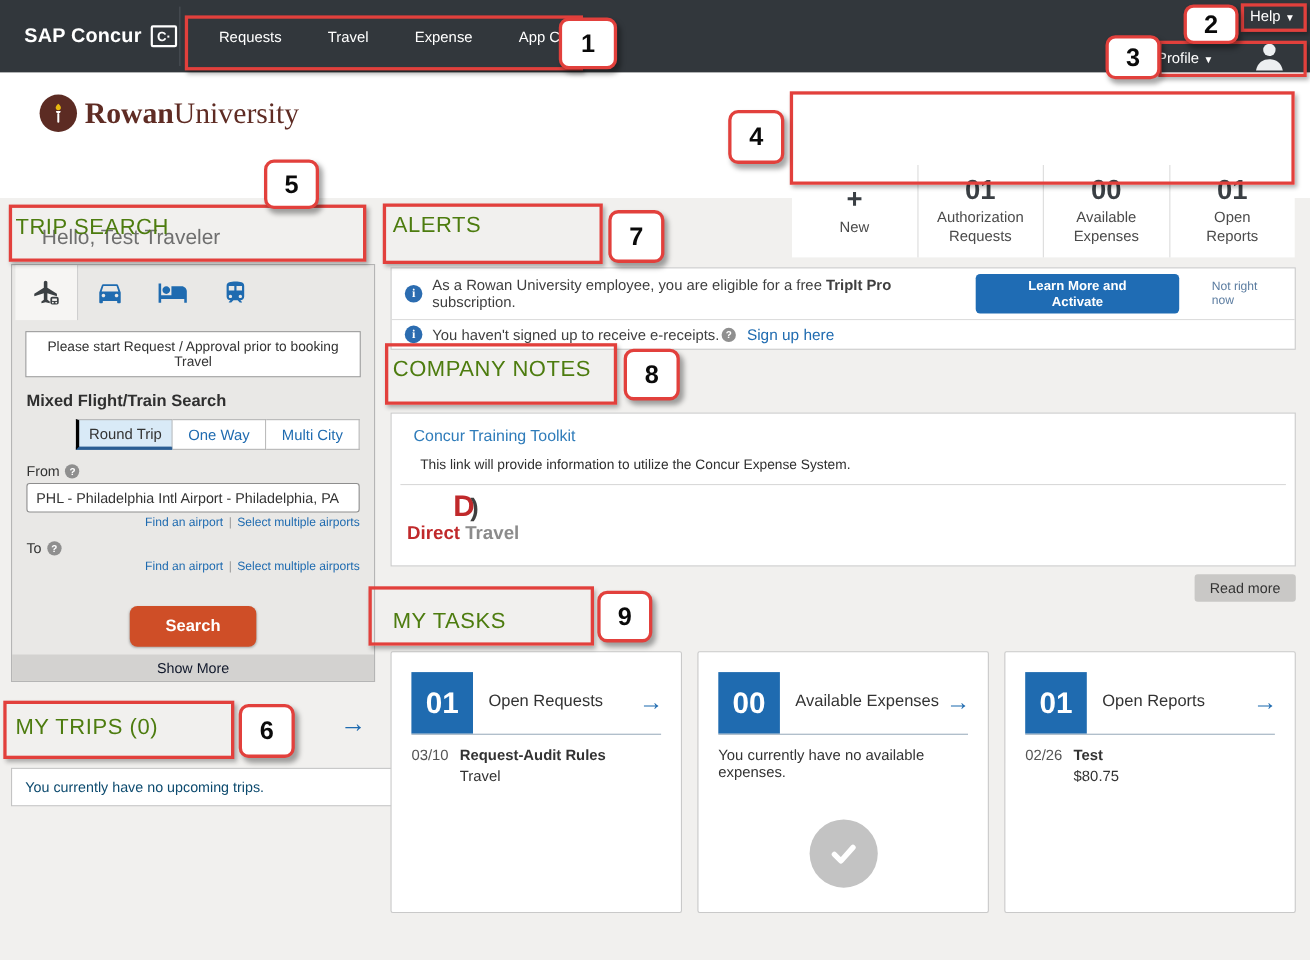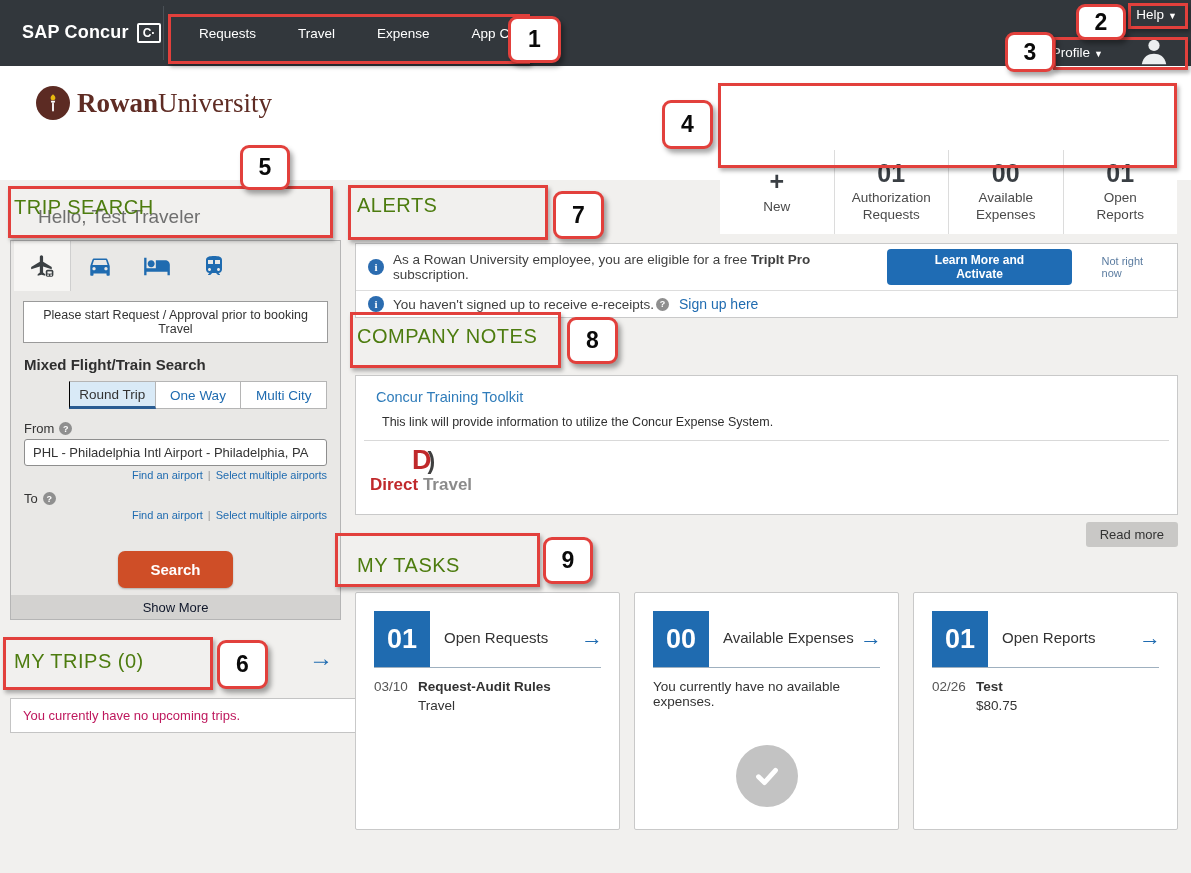--- a/index.html
+++ b/index.html
@@ -40,35 +40,35 @@
   .left-col { position:absolute; left:10px; top:186px; width:331px; }
   .trip-title { position:absolute; left:4px; top:10px; }
   .trip-panel { position:absolute; left:0; top:54px; width:331px; height:380px; background:#e9e8e6; border:1px solid #b5b5b5; }
   .mode-tabs { display:flex; height:50px; padding-left:3px; }
   .mode-tab { width:57px; height:50px; display:flex; align-items:center; justify-content:center; cursor:pointer; }
   .mode-tab.active { background:#f6f5f3; border-right:1px solid #cfcfcf; }
   .notice-btn { display:block; width:calc(100% - 24px); margin:10px 12px 0; background:#fff; border:1px solid #9a9a9a; font-size:12.5px; color:#333; padding:6px 4px; text-align:center; cursor:pointer; font-family:inherit; }
   .mixed-title { margin:13px 0 0 13px; font-size:15px; font-weight:bold; color:#2f2f2f; }
   .trip-tabs { display:flex; margin:8px 13px 0; }
   .trip-tab { flex:1; height:28px; display:flex; align-items:center; justify-content:center; font-size:13.5px; background:#fff; color:#1f6bb0; border:1px solid #b5b5b5; border-left:none; cursor:pointer; }
-  .trip-tab:first-child { border-left:1px solid #000000;margin-left:45px; }
+  .trip-tab:first-child { border-left:3px solid #000000;margin-left:45px; }
   .trip-tab.active { background:#d9eaf7; color:#333; border-bottom:3px solid #2a5d93; }
   .field-label { margin:12px 13px 3px; font-size:13px; color:#333; display:flex; align-items:center; gap:5px; }
   .qmark { width:13px; height:13px; border-radius:50%; background:#8f8f8f; color:#fff; font-size:9px; font-weight:bold; display:inline-flex; align-items:center; justify-content:center; }
   .trip-input { display:block; width:calc(100% - 26px); margin:0 13px; height:27px; border:1px solid #8e8e8e; border-radius:3px; padding:0 8px; font-size:13px; color:#333; font-family:inherit; background:#fff; }
   .trip-input::placeholder { color:#9a9a9a; }
   .airport-links { margin:3px 13px 0; text-align:right; font-size:11px; color:#1f6bb0; }
   .airport-links .bar { color:#9a9a9a; margin:0 5px; }
   .airport-links span[data-interactable="true"] { cursor:pointer; }
   .search-btn { display:block; margin:30px auto 0; background:#cf4e27; color:#fff; font-weight:bold; font-size:15px; padding:10px 32px; border:none; border-radius:7px; cursor:pointer; font-family:inherit; box-shadow:0 1px 2px rgba(0,0,0,.25); }
   .show-more-bar { position:absolute; left:0; right:0; bottom:0; height:24px; background:#d3d2d0; display:flex; align-items:center; justify-content:center; }
   .show-more-link { font-size:13px; color:#0f172a; cursor:pointer; }
   .mytrips-title { position:absolute; left:4px; top:464px; }
   .mytrips-arrow { position:absolute; right:8px; top:458px; color:#1f6bb0; font-size:24px; font-weight:bold; cursor:pointer; }
-  .mytrips-empty { position:absolute; left:0; top:512px; width:381px; background:#fff; border:1px solid #c4c4c4; font-size:13px; color:#be185d; padding:9px 12px; }
+  .mytrips-empty { position:absolute; left:0; top:512px; width:381px; background:#fff; border:1px solid #c4c4c4; font-size:13px; color:#0c4a6e; padding:9px 12px; }
 
   
   .right-col { position:absolute; left:355px; top:186px; width:823px; }
   .alerts-title { position:absolute; left:2px; top:8px; }
   .alerts-panel { position:absolute; left:0; top:57px; width:823px; background:#fff; border:1px solid #c9c9c9; }
   .alert-row { display:flex; align-items:center; padding:5px 12px; font-size:13.5px; color:#3f3f3f; }
   .alert-row + .alert-row { border-top:1px solid #ddd; }
   .info-icon { width:16px; height:16px; border-radius:50%; background:#2b6cb0; color:#fff; font-size:11px; font-weight:bold; font-family:"Liberation Serif", serif; display:inline-flex; align-items:center; justify-content:center; margin-right:9px; flex:none; }
   .alert-bold { font-weight:bold; }
   .alert-btn { background:#1f6cb4; color:#fff; font-size:12px; font-weight:bold; border:none; border-radius:4px; padding:4px 24px; margin-left:8px; cursor:pointer; font-family:inherit; }

